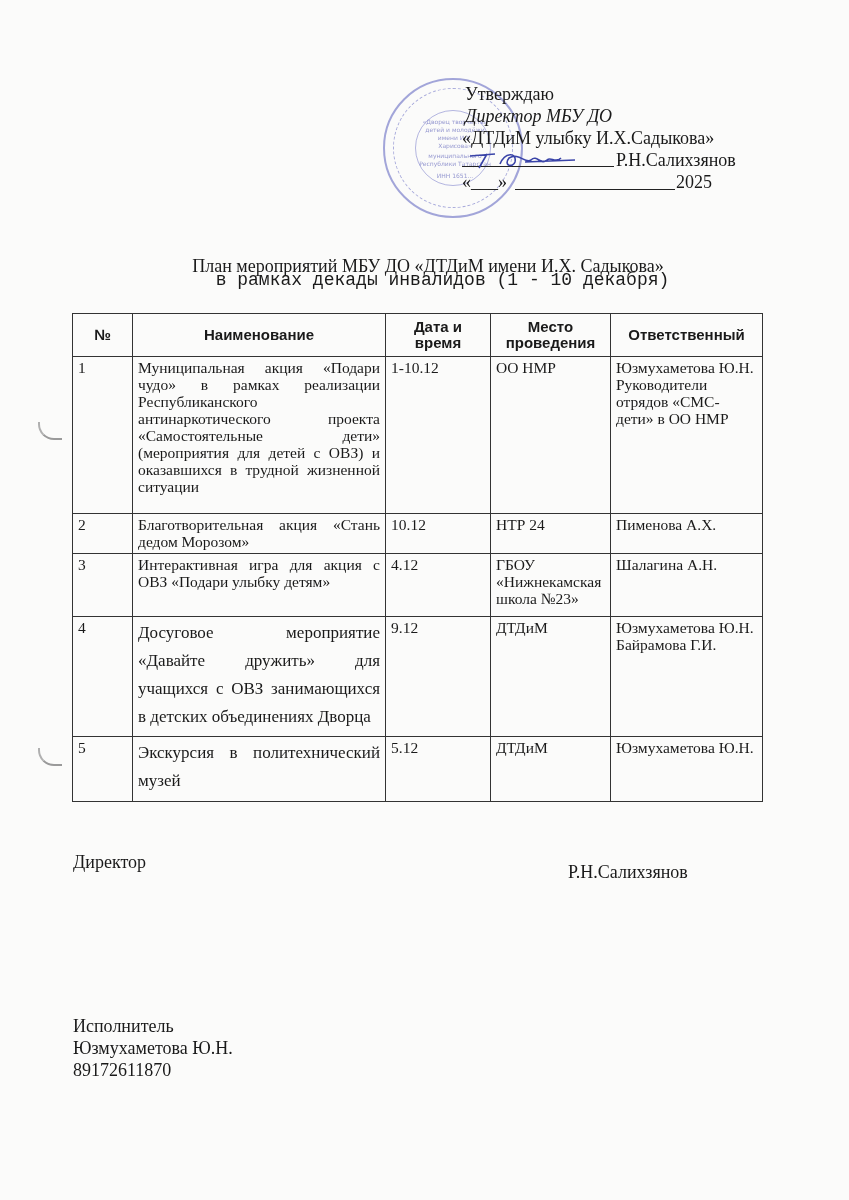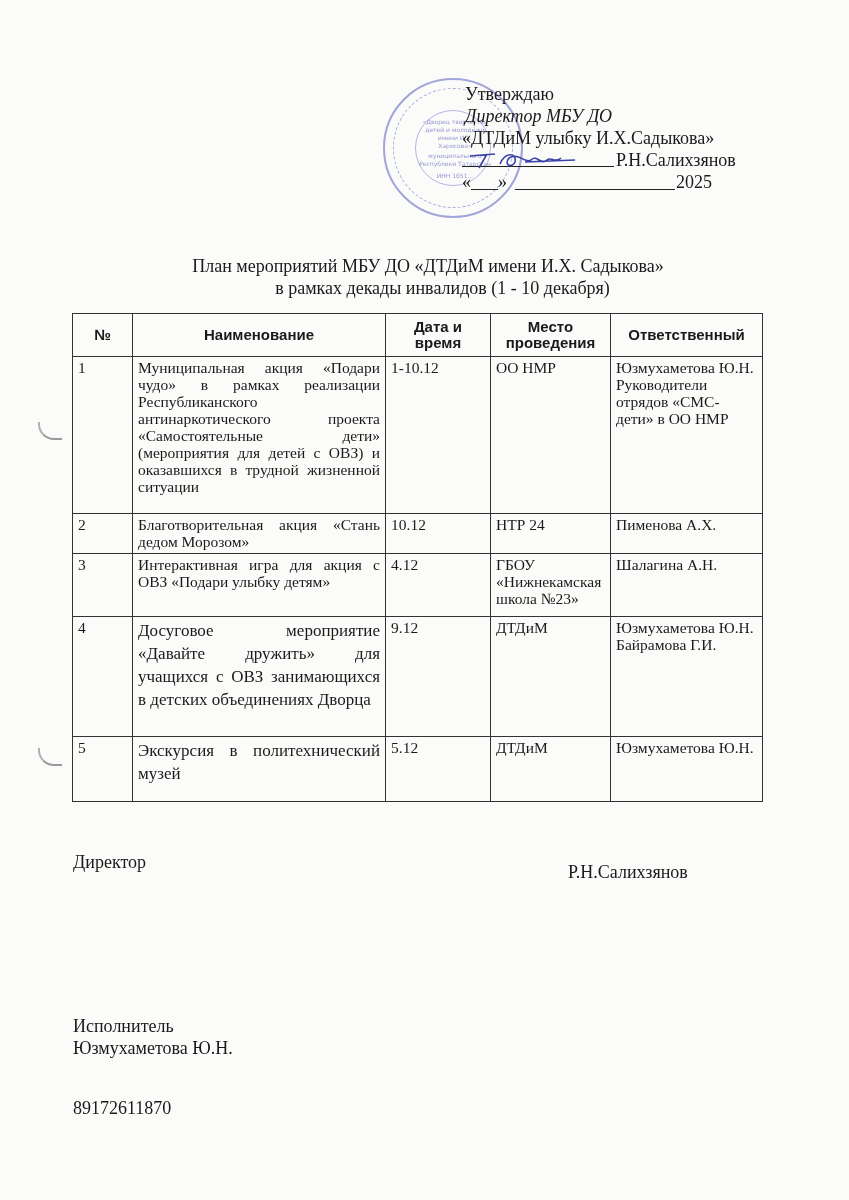--- a/index.html
+++ b/index.html
@@ -49,21 +49,21 @@
   }
   table.plan th, table.plan td {
     border: 1px solid #333; vertical-align: top; padding: 2px 5px;
   }
   table.plan th {
     font-family: "Liberation Sans", "DejaVu Sans", sans-serif;
     font-weight: bold; font-size: 15px; text-align: center; vertical-align: middle;
     height: 38px; padding: 2px 3px; line-height: 16px;
   }
   td.name { text-align: justify; }
-  td.name.big { font-size: 17px; line-height: 23px; }
+  td.name.big { font-size: 17px; line-height: 28px; }
   td.resp { padding-top: 6px; }
 
   .sigline { font-size: 18px; }
   .exec { font-size: 18px; line-height: 22px; }
 
   .hole {
     width: 22px; height: 16px; border-bottom: 2px solid #9a9a9a; border-left: 2px solid #b0b0b0;
     border-radius: 0 0 0 16px;
   }
 </style>
@@ -89,21 +89,21 @@
 <div class="abs underline" style="left:462px; top:166px; width:152px;"></div>
 <svg class="abs signature" viewBox="0 0 120 26">
   <path d="M5 10 L30 8 M22 8 L14 22 M35 18 C40 6 52 6 50 16 C48 22 38 20 44 12 C54 6 60 18 66 14 C72 8 76 20 82 14 C86 10 90 18 96 12 M60 16 L110 14" stroke="#3a44a8" stroke-width="1.6" fill="none"></path>
 </svg>
 <div class="abs approve" style="left:616px; top:149px;">Р.Н.Салихзянов</div>
 <div class="abs approve" style="left:462px; top:171px;">«___»</div>
 <div class="abs underline" style="left:515px; top:189px; width:160px;"></div>
 <div class="abs approve" style="left:676px; top:171px;">2025</div>
 
 <div class="abs title" style="top:255px; padding-left:7px; box-sizing:border-box;">План мероприятий МБУ ДО «ДТДиМ имени И.Х. Садыкова»</div>
-<div class="abs title" style="top:277px; padding-left:36px; box-sizing:border-box;">в рамках декады инвалидов (1 - 10 декабря)</div>
+<div class="abs title" style="top:269px; padding-left:36px; box-sizing:border-box;font-family:Liberation Mono, monospace;">в рамках декады инвалидов (1 - 10 декабря)</div>
 
 <table class="plan">
   <colgroup>
     <col style="width:60px">
       <col style="width:253px">
       <col style="width:105px">
       <col style="width:120px">
       <col style="width:152px">
   </colgroup>
   <thead>
@@ -152,13 +152,13 @@
       <td class="resp">Юзмухаметова Ю.Н.</td>
     </tr>
   </tbody>
 </table>
 
 <div class="abs sigline" style="left:73px; top:852px;">Директор</div>
 <div class="abs sigline" style="left:568px; top:862px;">Р.Н.Салихзянов</div>
 
 <div class="abs exec" style="left:73px; top:1015px;">Исполнитель</div>
 <div class="abs exec" style="left:73px; top:1037px;">Юзмухаметова Ю.Н.</div>
-<div class="abs exec" style="left:73px; top:1059px;margin-top:38px;">89172611870</div>
+<div class="abs exec" style="left:73px; top:1059px;">89172611870</div>
 
 </body></html>

